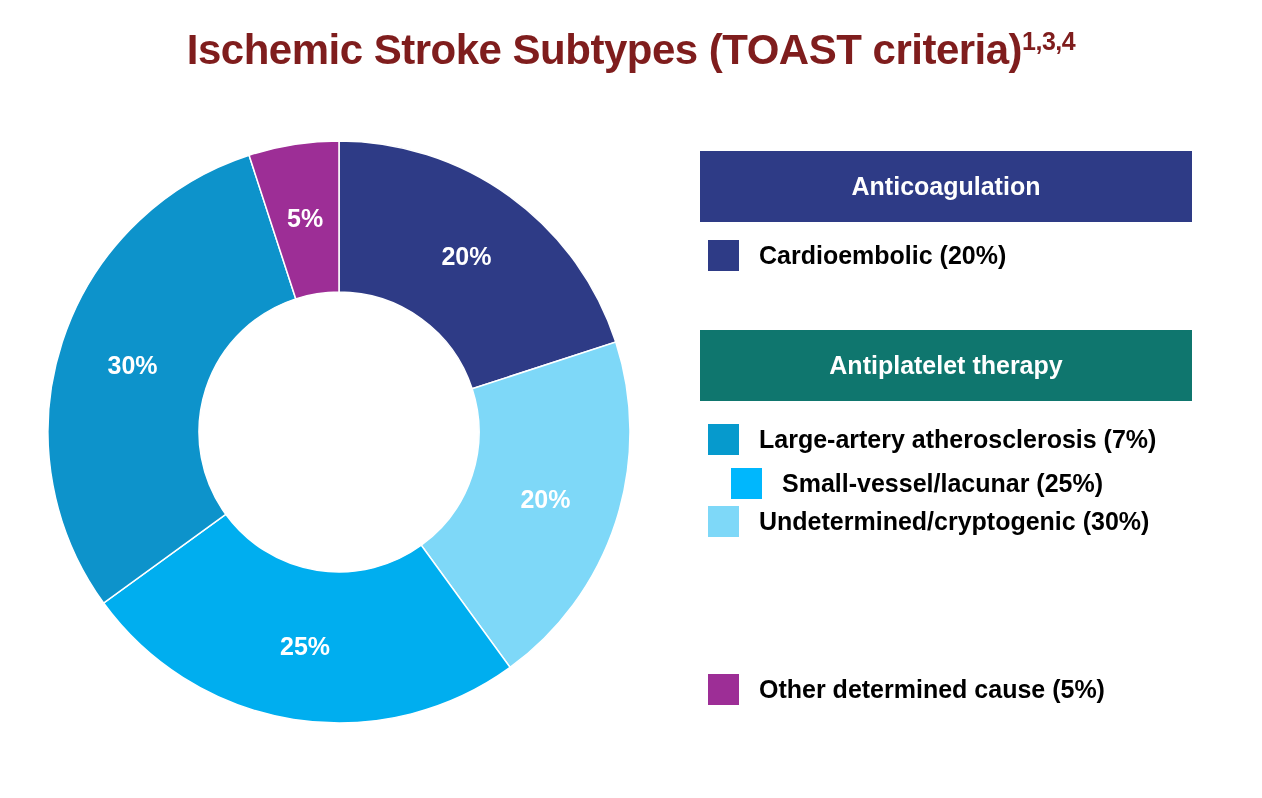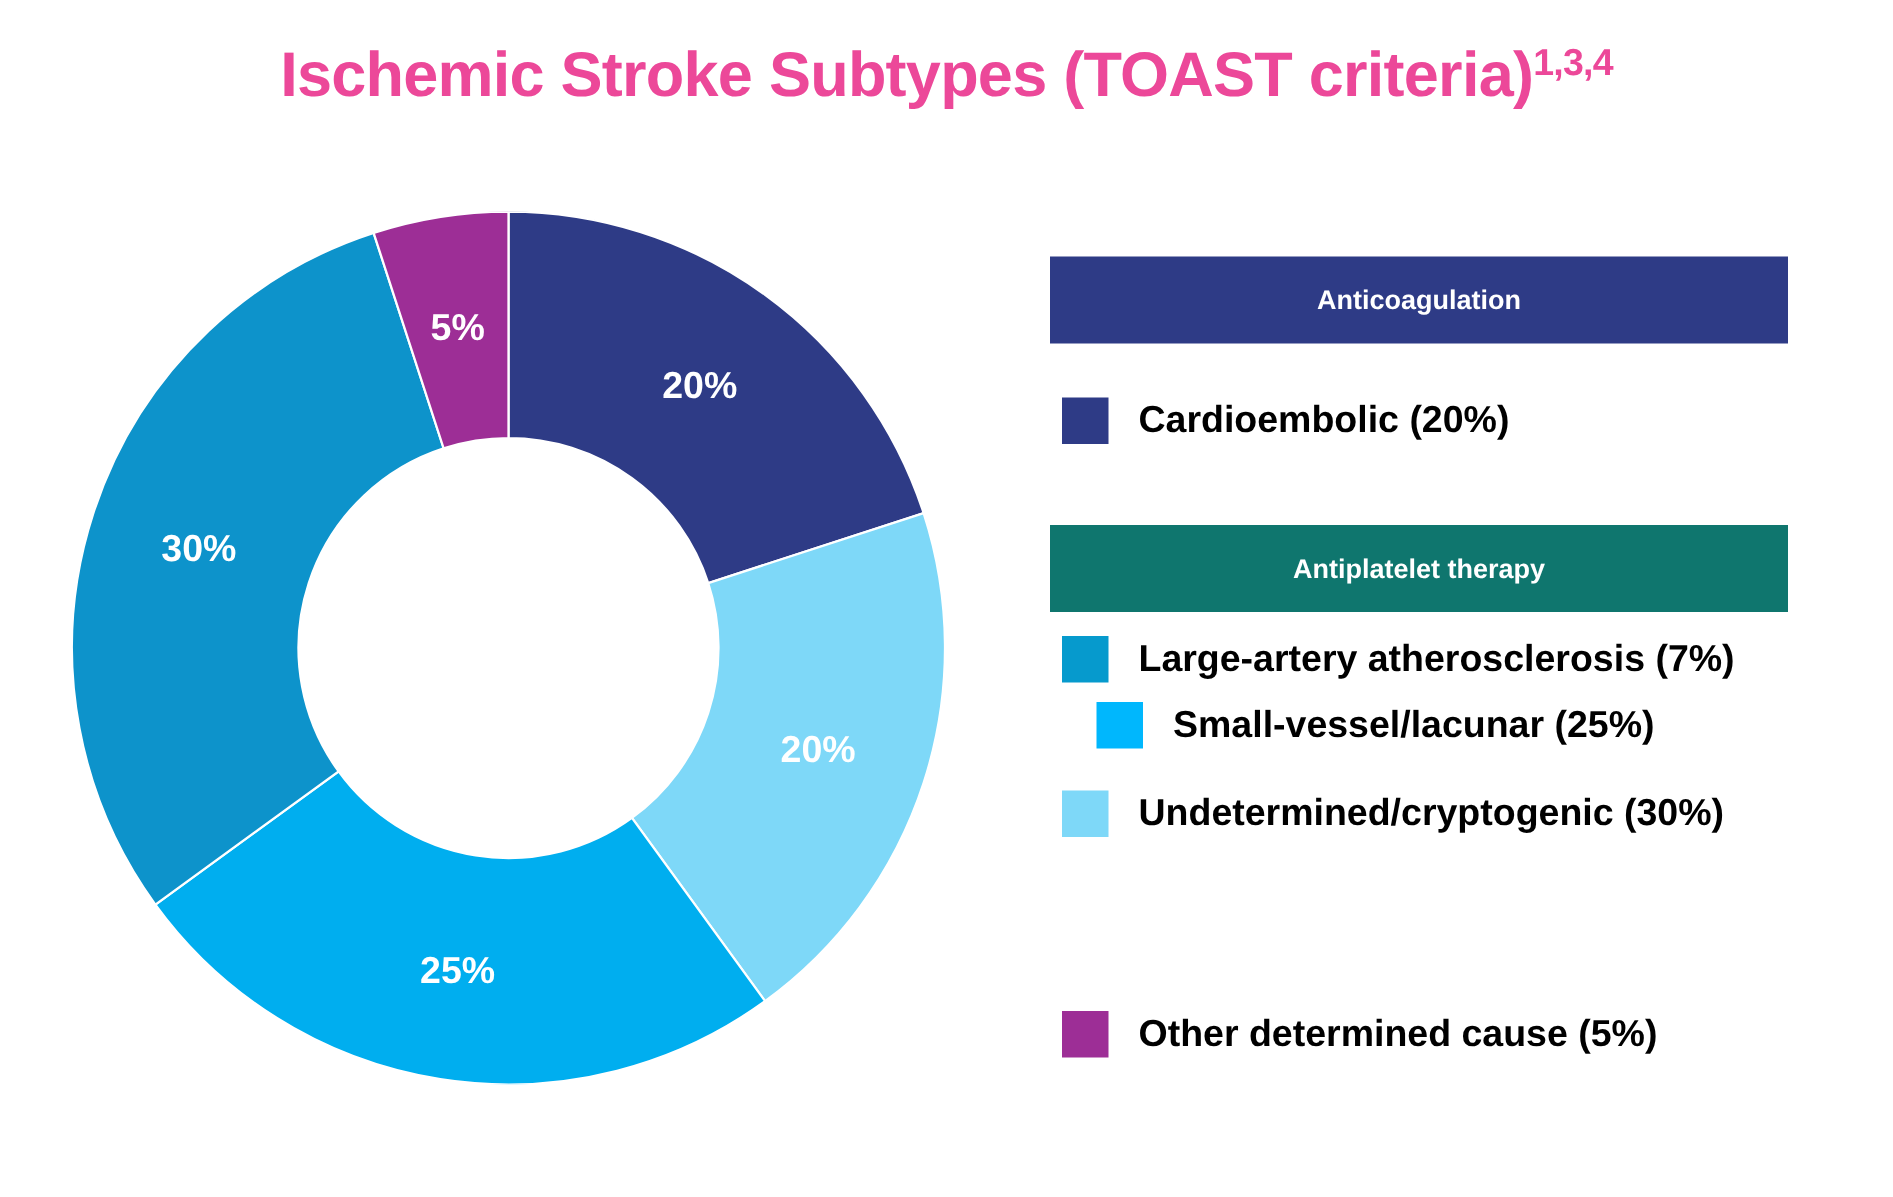--- a/index.html
+++ b/index.html
@@ -14,21 +14,21 @@
   }
   .title {
     position: absolute;
     top: 26px;
     left: 0;
     width: 1262px;
     margin: 0;
     text-align: center;
     font-size: 42px;
     font-weight: bold;
-    color: #ec4899;
+    color: #7f1d1d;
     letter-spacing: -0.5px;
   }
   .title .sup {
     font-size: 25px;
     vertical-align: 14px;
     line-height: 0;
   }
   .donut-wrap {
     position: absolute;
     left: 48px;
@@ -46,31 +46,30 @@
     position: absolute;
     left: 700px;
     top: 151px;
     width: 492px;
     height: 560px;
   }
   .legend-header {
     position: absolute;
     left: 0;
     width: 492px;
-    height: 58px;
+    height: 71px;
     display: flex;
     flex-direction: column;
     align-items: center;
     justify-content: center;
     color: #ffffff;
-    font-size: 18px;
+    font-size: 25px;
     font-weight: bold;
     text-align: center;
     line-height: 31px;
-    margin-top: 20px;
   }
   .legend-item {
     position: absolute;
     left: 8px;
     height: 32px;
     display: flex;
     align-items: center;
   }
   .legend-swatch {
     width: 31px;
@@ -102,36 +101,36 @@
       <text x="84.6" y="232.9" class="slice-label">30%</text>
       <path d="M 201.08 14.24 A 291 291 0 0 1 291.00 0.00 L 291.00 151.00 A 140 140 0 0 0 247.74 157.85 Z" fill="#9D2E96" stroke="#ffffff" stroke-width="1.5"></path>
       <text x="257.1" y="85.7" class="slice-label">5%</text>
     </svg>
 </div>
 
 <div class="legend">
     <div class="legend-header" style="top: 0px; background: rgb(46, 59, 134);">
       <div>Anticoagulation</div>
     </div>
-    <div class="legend-item" style="top: 113px; justify-content: space-between;">
+    <div class="legend-item" style="top: 88px; justify-content: space-between;">
       <span class="legend-swatch" style="background: rgb(46, 59, 134);"></span>
       <span class="legend-label">Cardioembolic (20%)</span>
     </div>
     <div class="legend-header" style="top: 179px; background: #0f766e;">
       <div>Antiplatelet therapy</div>
     </div>
     <div class="legend-item" style="top: 272px;">
       <span class="legend-swatch" style="background: rgb(6, 154, 205);"></span>
       <span class="legend-label">Large-artery atherosclerosis (7%)</span>
     </div>
     <div class="legend-item" style="top: 316px; padding-left: 23px;">
       <span class="legend-swatch" style="background: rgb(0, 183, 253);"></span>
       <span class="legend-label">Small-vessel/lacunar (25%)</span>
     </div>
-    <div class="legend-item" style="top: 375px;">
+    <div class="legend-item" style="top: 354px;">
       <span class="legend-swatch" style="background: rgb(126, 216, 248);"></span>
       <span class="legend-label">Undetermined/cryptogenic (30%)</span>
     </div>
     <div class="legend-item" style="top: 522px; justify-content: space-between;">
       <span class="legend-swatch" style="background: rgb(157, 46, 150);"></span>
       <span class="legend-label">Other determined cause (5%)</span>
     </div>
   </div>
 
 </body></html>

